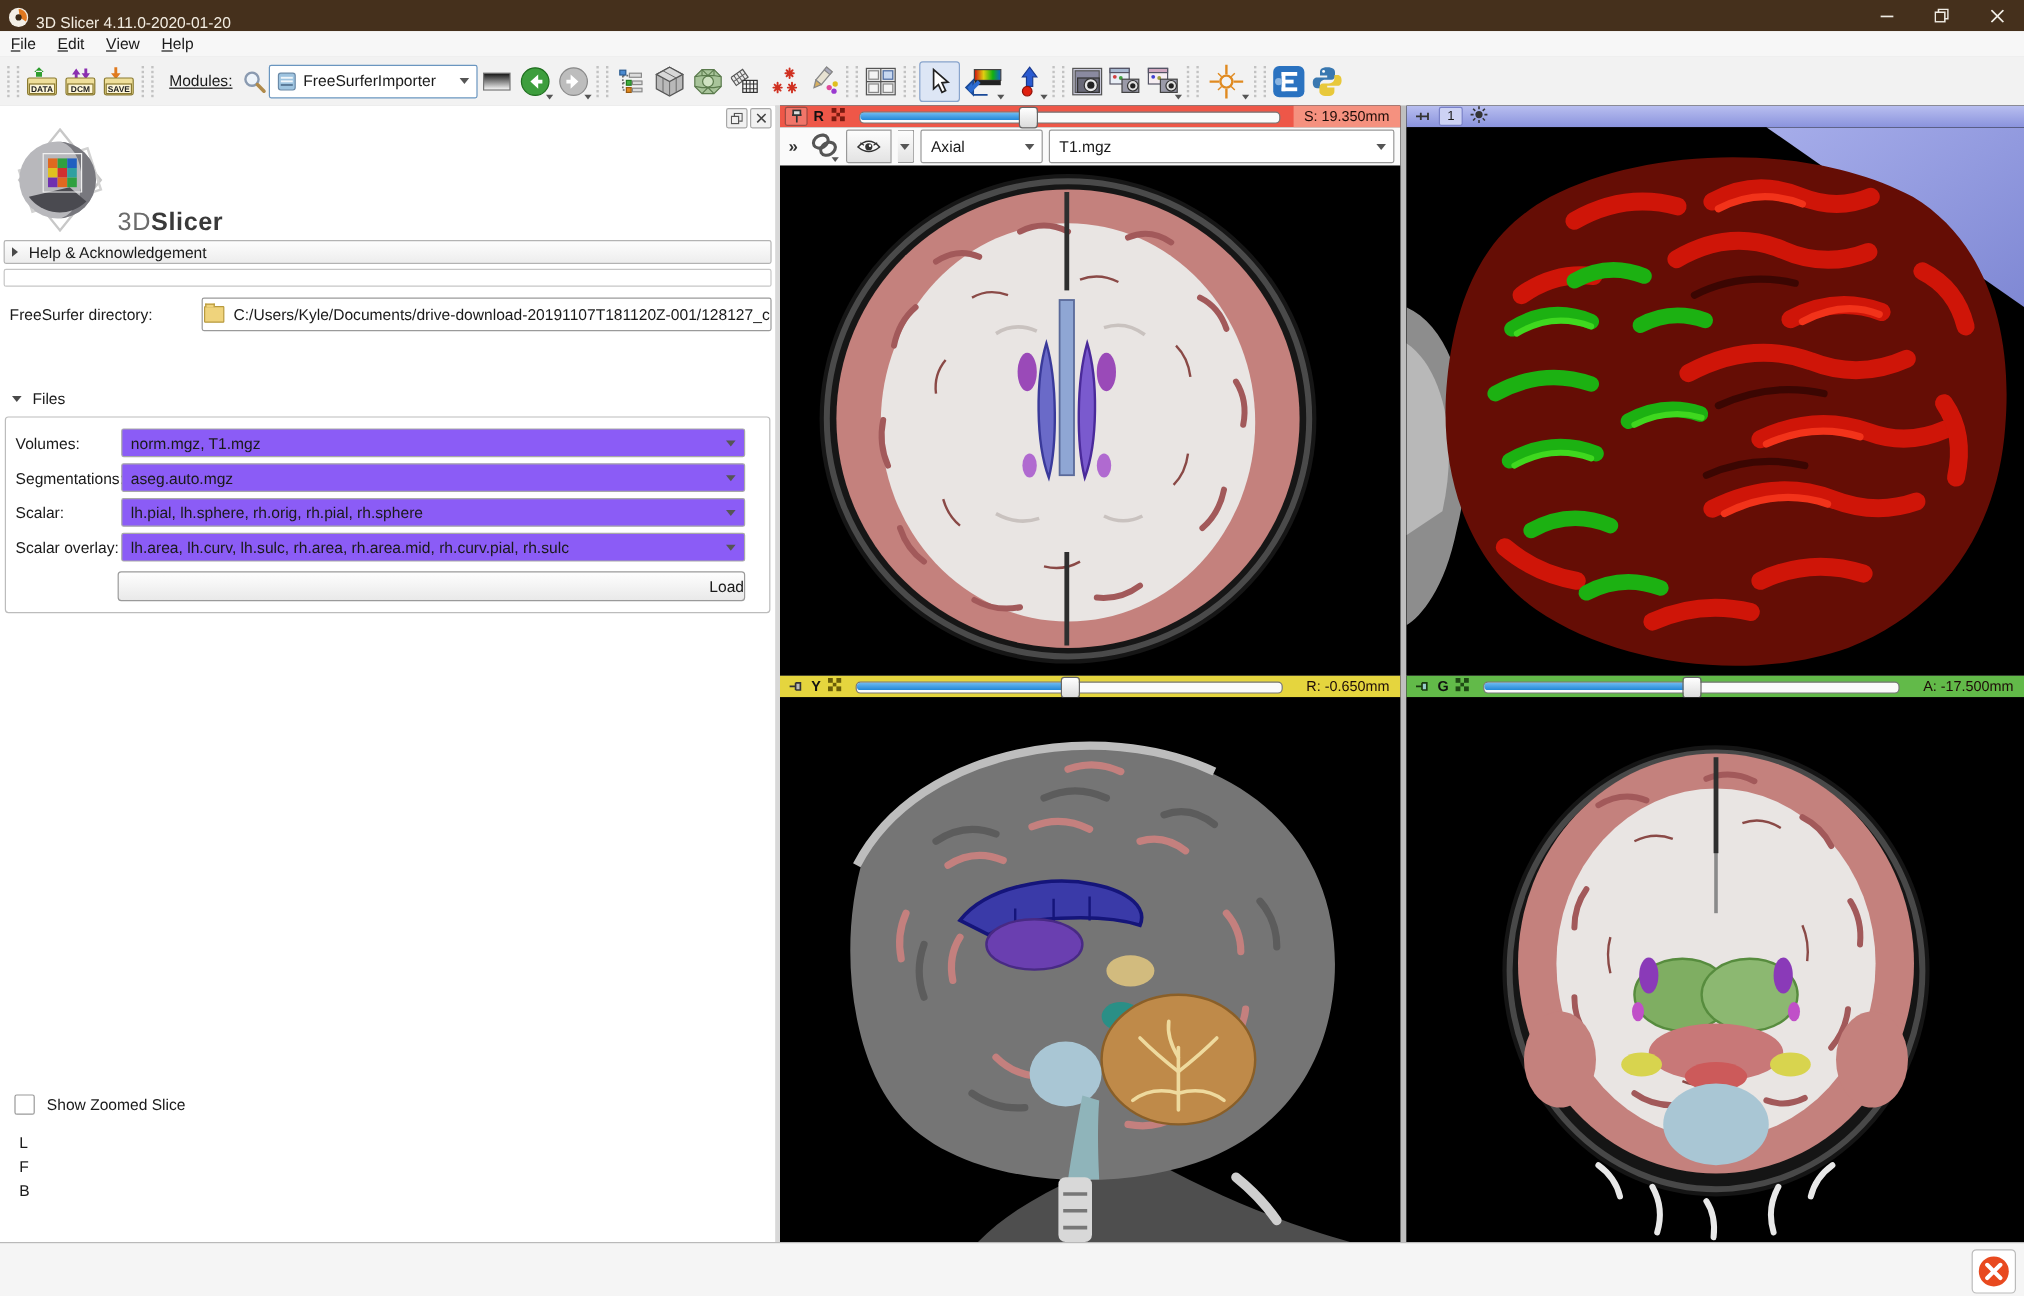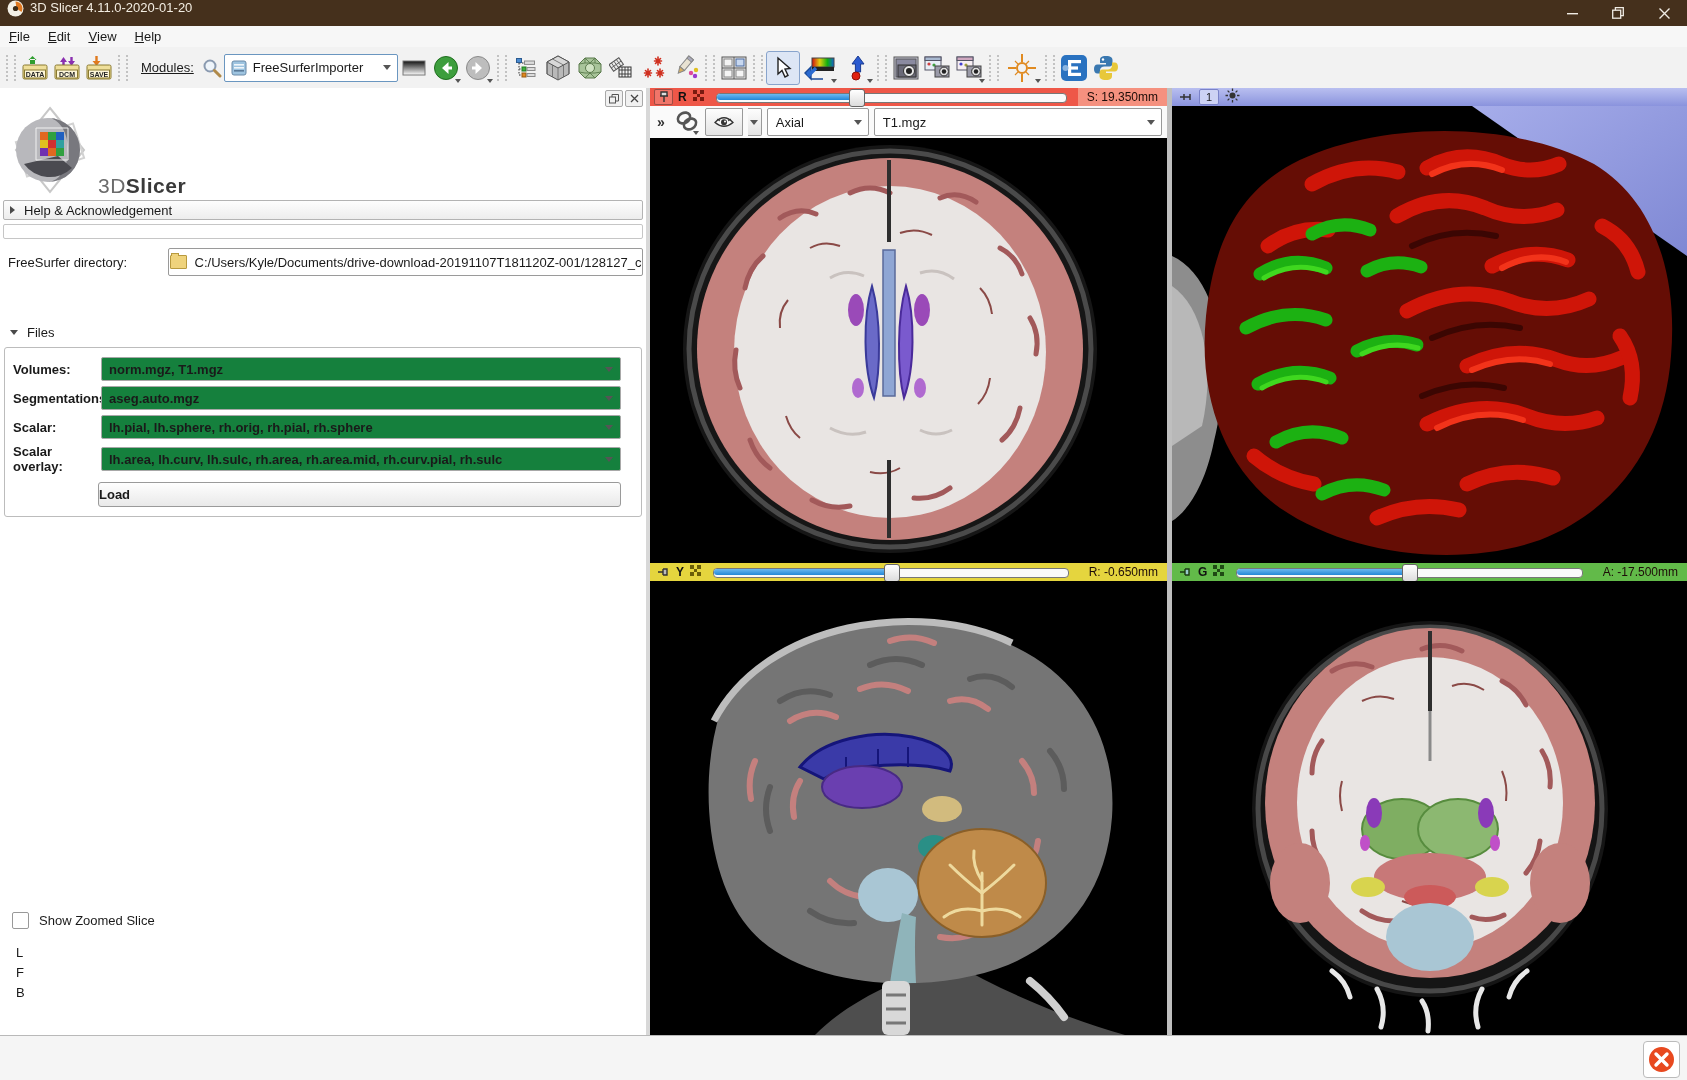--- a/index.html
+++ b/index.html
@@ -1,20 +1,20 @@
 <!DOCTYPE html>
 <html><head>
 <meta charset="utf-8">
 <style>
   html,body{margin:0;padding:0;background:#888;}
   .app{position:relative;width:1687px;height:1080px;background:#fff;overflow:hidden;
        font-family:"Liberation Sans",sans-serif;font-size:13px;color:#1a1a1a;}
   
   .titlebar{position:absolute;left:0;top:0;width:100%;height:26px;background:#45301c;
-            display:flex;align-items:flex-start;}
+            display:flex;align-items:flex-end;}
   .titlebar .appicon{margin:0 6px 0 7px;}
   .titlebar .title{color:#f3ede2;font-size:13px;}
   .wincontrols{margin-left:auto;display:flex;height:100%;}
   .winbtn{width:46px;height:100%;display:flex;align-items:center;justify-content:center;}
   
   .menubar{position:absolute;left:0;top:26px;width:100%;height:21px;background:#f7f7f7;
            display:flex;align-items:center;border-bottom:1px solid #e3e3e3;}
   .menuitem{padding:0 9px;height:100%;display:flex;align-items:center;cursor:default;}
   .menuitem u{text-decoration:underline;}
   
@@ -47,30 +47,30 @@
   .chead .tri-r{width:0;height:0;border-top:4px solid transparent;border-bottom:4px solid transparent;border-left:5px solid #4a4a4a;}
   .chead .tri-d{width:0;height:0;border-left:4px solid transparent;border-right:4px solid transparent;border-top:5px solid #4a4a4a;}
   .chead.flat{border-color:transparent;background:none;}
   .emptybar{height:13px;border:1px solid #c6c6c6;border-radius:2px;margin:4px 3px 0 3px;}
   .fsrow{display:flex;align-items:center;margin:9px 3px 0 8px;}
   .fsrow .lbl{width:160px;}
   .pathbtn{flex:1;height:26px;border:1px solid #9a9a9a;border-radius:2px;background:#fff;
            display:flex;align-items:center;justify-content:center;gap:8px;overflow:hidden;white-space:nowrap;}
   .folder{width:15px;height:12px;background:#efd37c;border:1px solid #b89a3e;border-radius:1px;position:relative;flex:none;}
   .folder:before{content:"";position:absolute;top:-3px;left:0;width:6px;height:2px;background:#efd37c;border:1px solid #b89a3e;border-bottom:none;}
-  .groupbox{border:1px solid #bcbcbc;border-radius:3px;margin:5px 4px 0 4px;padding:9px 20px 9px 5px;font-weight:bold;}
+  .groupbox{border:1px solid #bcbcbc;border-radius:3px;margin:5px 4px 0 4px;padding:9px 20px 9px 5px;}
   .frow{display:flex;align-items:center;margin-bottom:5px;}
   .frow:last-child{margin-bottom:0;}
   .frow .lbl{width:88px;flex:none;padding-left:3px;}
-  .combo{flex:1;height:22px;border:1px solid #a8a8a8;border-radius:2px;background:#15803d;
+  .combo{flex:1;height:22px;border:1px solid #a8a8a8;border-radius:2px;background:#8b5cf6;
          display:flex;align-items:center;padding-left:7px;overflow:hidden;white-space:nowrap;}
   .combo .ctext{flex:1;overflow:hidden;text-overflow:ellipsis;}
   .combo .caret{margin-right:7px;flex:none;}
   .loadbtn{height:23px;margin:8px 0 0 88px;border:1px solid #9a9a9a;border-radius:3px;
-           background:linear-gradient(#fefefe,#e9e9e9);display:flex;align-items:center;justify-content:flex-start;}
+           background:linear-gradient(#fefefe,#e9e9e9);display:flex;align-items:center;justify-content:flex-end;}
   .probe{position:absolute;left:0;right:0;top:804px;}
   .cbrow{display:flex;align-items:center;gap:10px;margin:20px 0 0 12px;}
   .cbox{width:15px;height:15px;border:1px solid #999;background:#fff;border-radius:2px;}
   .probeletters{margin:14px 0 0 16px;line-height:20px;}
   
   .pane{position:absolute;overflow:hidden;background:#000;}
   .pane.axial{left:0;top:0;width:517px;height:475px;}
   .pane.threed{left:522px;top:0;width:515px;height:475px;}
   .pane.sagittal{left:0;top:475px;width:517px;height:472px;}
   .pane.coronal{left:522px;top:475px;width:515px;height:472px;}

